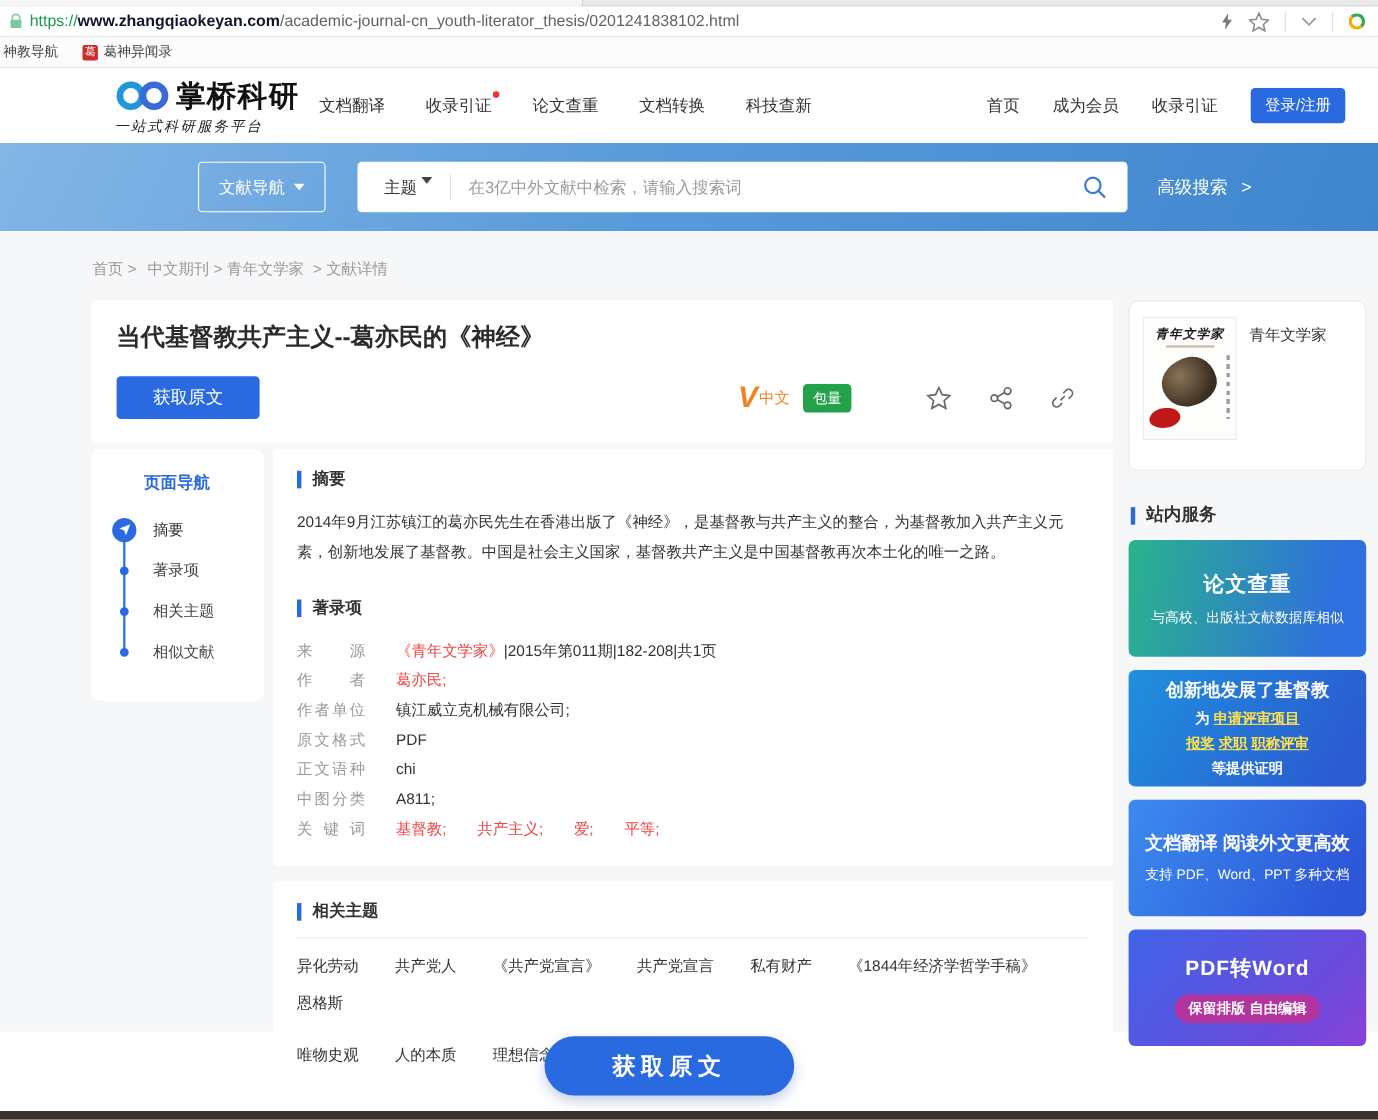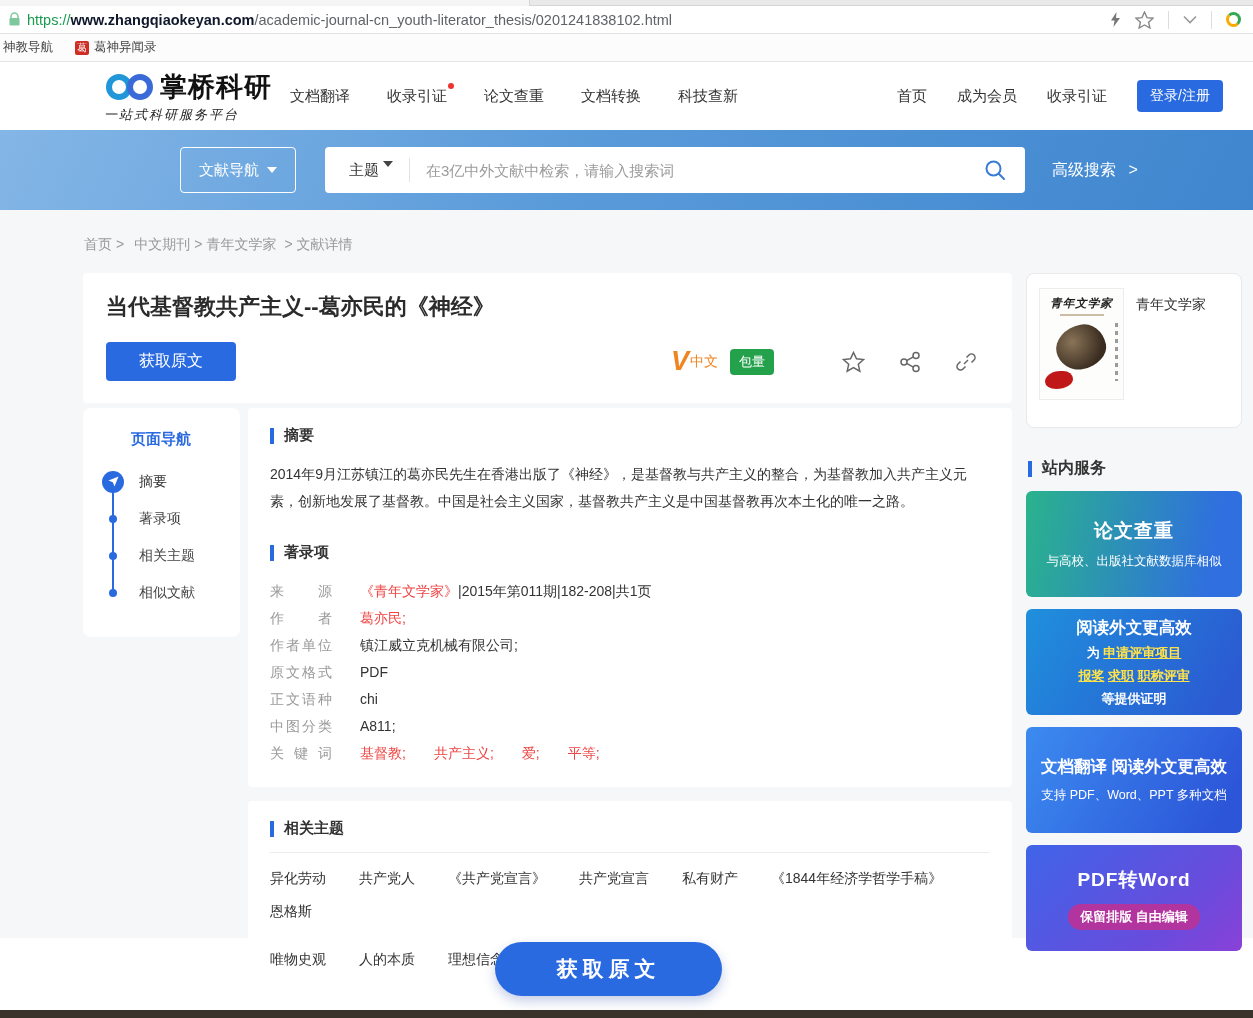--- a/index.html
+++ b/index.html
@@ -407,21 +407,21 @@
           <span class="sec-bar"></span>
           <span>站内服务</span>
         </div>
 
       <div class="svc-card svc1">
         <div class="svc-title-lg">论文查重</div>
         <div class="svc-sub">与高校、出版社文献数据库相似</div>
       </div>
 
       <div class="svc-card svc2">
-        <div class="svc-title-md">阅读外文更高效</div>
+        <div class="svc-title-md">创新地发展了基督教</div>
         <div class="svc-line">
           <span>为</span>
           <a class="yellow-link">申请评审项目</a>
         </div>
         <div class="svc-line">
           <a class="yellow-link">报奖</a>
           <a class="yellow-link">求职</a>
           <a class="yellow-link">职称评审</a>
         </div>
         <div class="svc-line">等提供证明</div>

